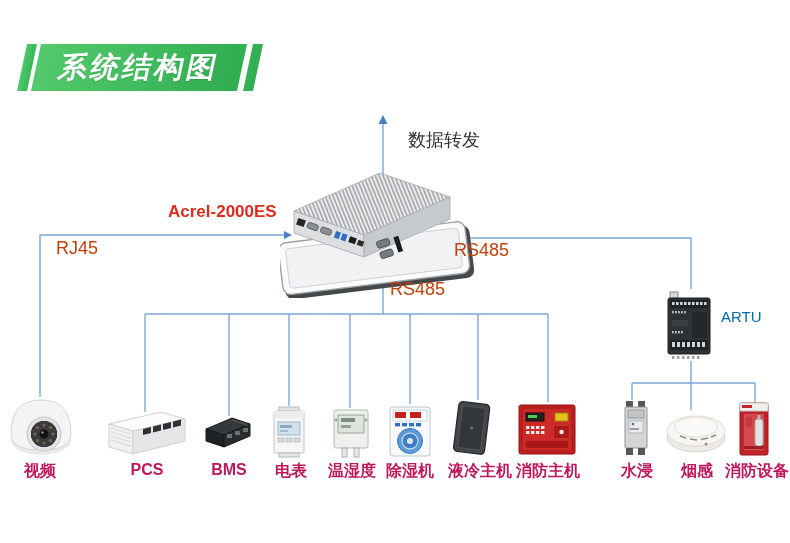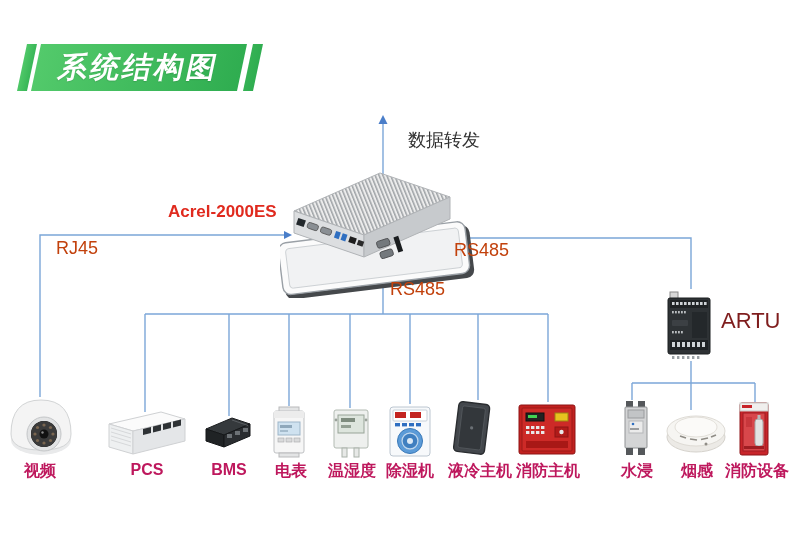--- a/index.html
+++ b/index.html
@@ -17,21 +17,21 @@
   .banner .plate{position:absolute;left:18px;top:0;width:206px;height:100%;
     background:linear-gradient(95deg,#53ca6b 0%,#2fad50 100%);transform:skewX(-12deg);
     display:flex;align-items:center;justify-content:center;}
   .banner .plate span{color:#ffffff;font-size:29px;font-weight:bold;letter-spacing:3px;
     text-shadow:0 1px 1px rgba(0,0,0,0.12);white-space:nowrap;}
   
   .conn-label{font-size:18px;color:#c2410c;white-space:nowrap;}
   .uplink-text{left:392px;top:127px;width:104px;text-align:center;font-size:18px;
     line-height:1.45;color:#2f2f2f;}
   .gw-label{left:168px;top:196px;font-size:17px;color:#e02a1e;font-weight:600;white-space:nowrap;margin-top:6px;}
-  .artu-label{left:721px;top:308px;font-size:22px;color:#7f1d1d;white-space:nowrap;}
+  .artu-label{left:721px;top:308px;font-size:15px;color:#0369a1;white-space:nowrap;}
   
   .dev-label{top:461px;transform:translateX(-50%);font-size:16px;font-weight:600;
     color:#be185d;white-space:nowrap;text-align:center;}
   svg{display:block;}
 </style>
 </head>
 <body>
 
 <div id="canvas">
 

